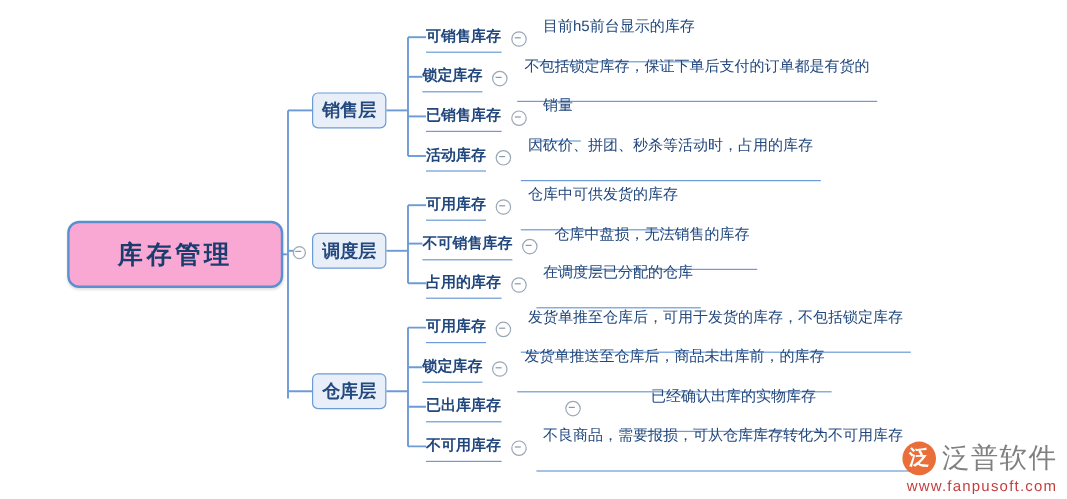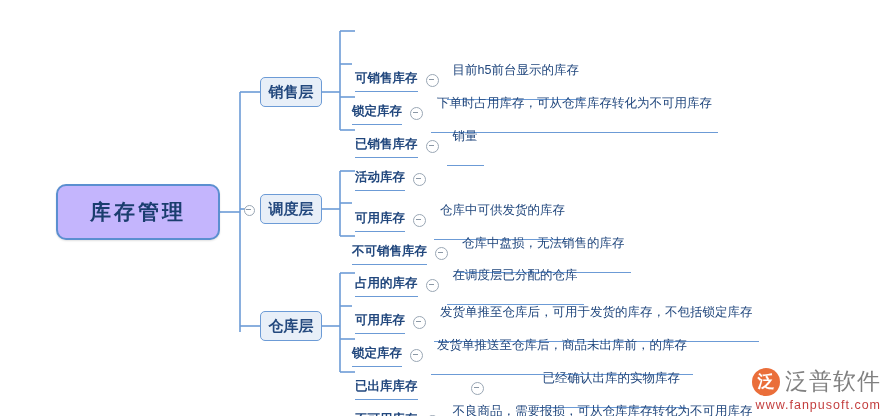--- a/index.html
+++ b/index.html
@@ -30,23 +30,23 @@
     pointer-events: none;
   }
   .node {
     position: absolute;
     box-sizing: border-box;
   }
   
   .root {
     left: 56px;
     top: 184px;
-    width: 164px;
+    width: 180px;
     height: 56px;
-    background: #c4b5fd;
+    background: #f9a8d4;
     border: 2px solid #5b8fd0;
     border-radius: 10px;
     display: flex;
     align-items: center;
     justify-content: center;
     color: #1a3d6e;
     font-size: 21px;
     font-weight: bold;
     letter-spacing: 3px;
     box-shadow: 0 1px 2px rgba(0,0,0,0.12);
@@ -68,21 +68,20 @@
   .lvl2-sales { left: 260px; top: 77px; }
   .lvl2-dispatch { left: 260px; top: 194px; }
   .lvl2-warehouse { left: 260px; top: 311px; }
 
   
   .leaf {
     position: absolute;
     height: 26px;
     display: flex;
     align-items: center;
-    margin-top: 48px;
   }
   .leaf-label {
     color: #21477d;
     font-size: 12.5px;
     font-weight: bold;
     white-space: nowrap;
     padding-bottom: 2px;
     border-bottom: 1.5px solid #6c9bd6;
     line-height: 22px;
   }
@@ -230,32 +229,33 @@
 
   <div class="leaf" style="left:355px; top:18px;">
     <span class="leaf-label">可销售库存</span>
     <span class="leaf-minus"></span>
     <span class="leaf-desc">目前h5前台显示的库存</span>
   </div>
 
   <div class="leaf" style="left:352px; top:51px;">
     <span class="leaf-label">锁定库存</span>
     <span class="leaf-minus"></span>
-    <span class="leaf-desc">下单时占用库存，可从仓库库存转化为不可用库存</span>
+    <span class="leaf-desc">不包括锁定库存，保证下单后支付的订单都是有货的</span>
   </div>
 
   <div class="leaf" style="left:355px; top:84px;">
     <span class="leaf-label">已销售库存</span>
     <span class="leaf-minus"></span>
     <span class="leaf-desc">销量</span>
   </div>
 
   <div class="leaf" style="left:355px; top:117px;">
     <span class="leaf-label">活动库存</span>
     <span class="leaf-minus"></span>
+    <span class="leaf-desc">因砍价、拼团、秒杀等活动时，占用的库存</span>
   </div>
 
   <div class="leaf" style="left:355px; top:158px;">
     <span class="leaf-label">可用库存</span>
     <span class="leaf-minus"></span>
     <span class="leaf-desc">仓库中可供发货的库存</span>
   </div>
 
   <div class="leaf" style="left:352px; top:191px;">
     <span class="leaf-label">不可销售库存</span>

